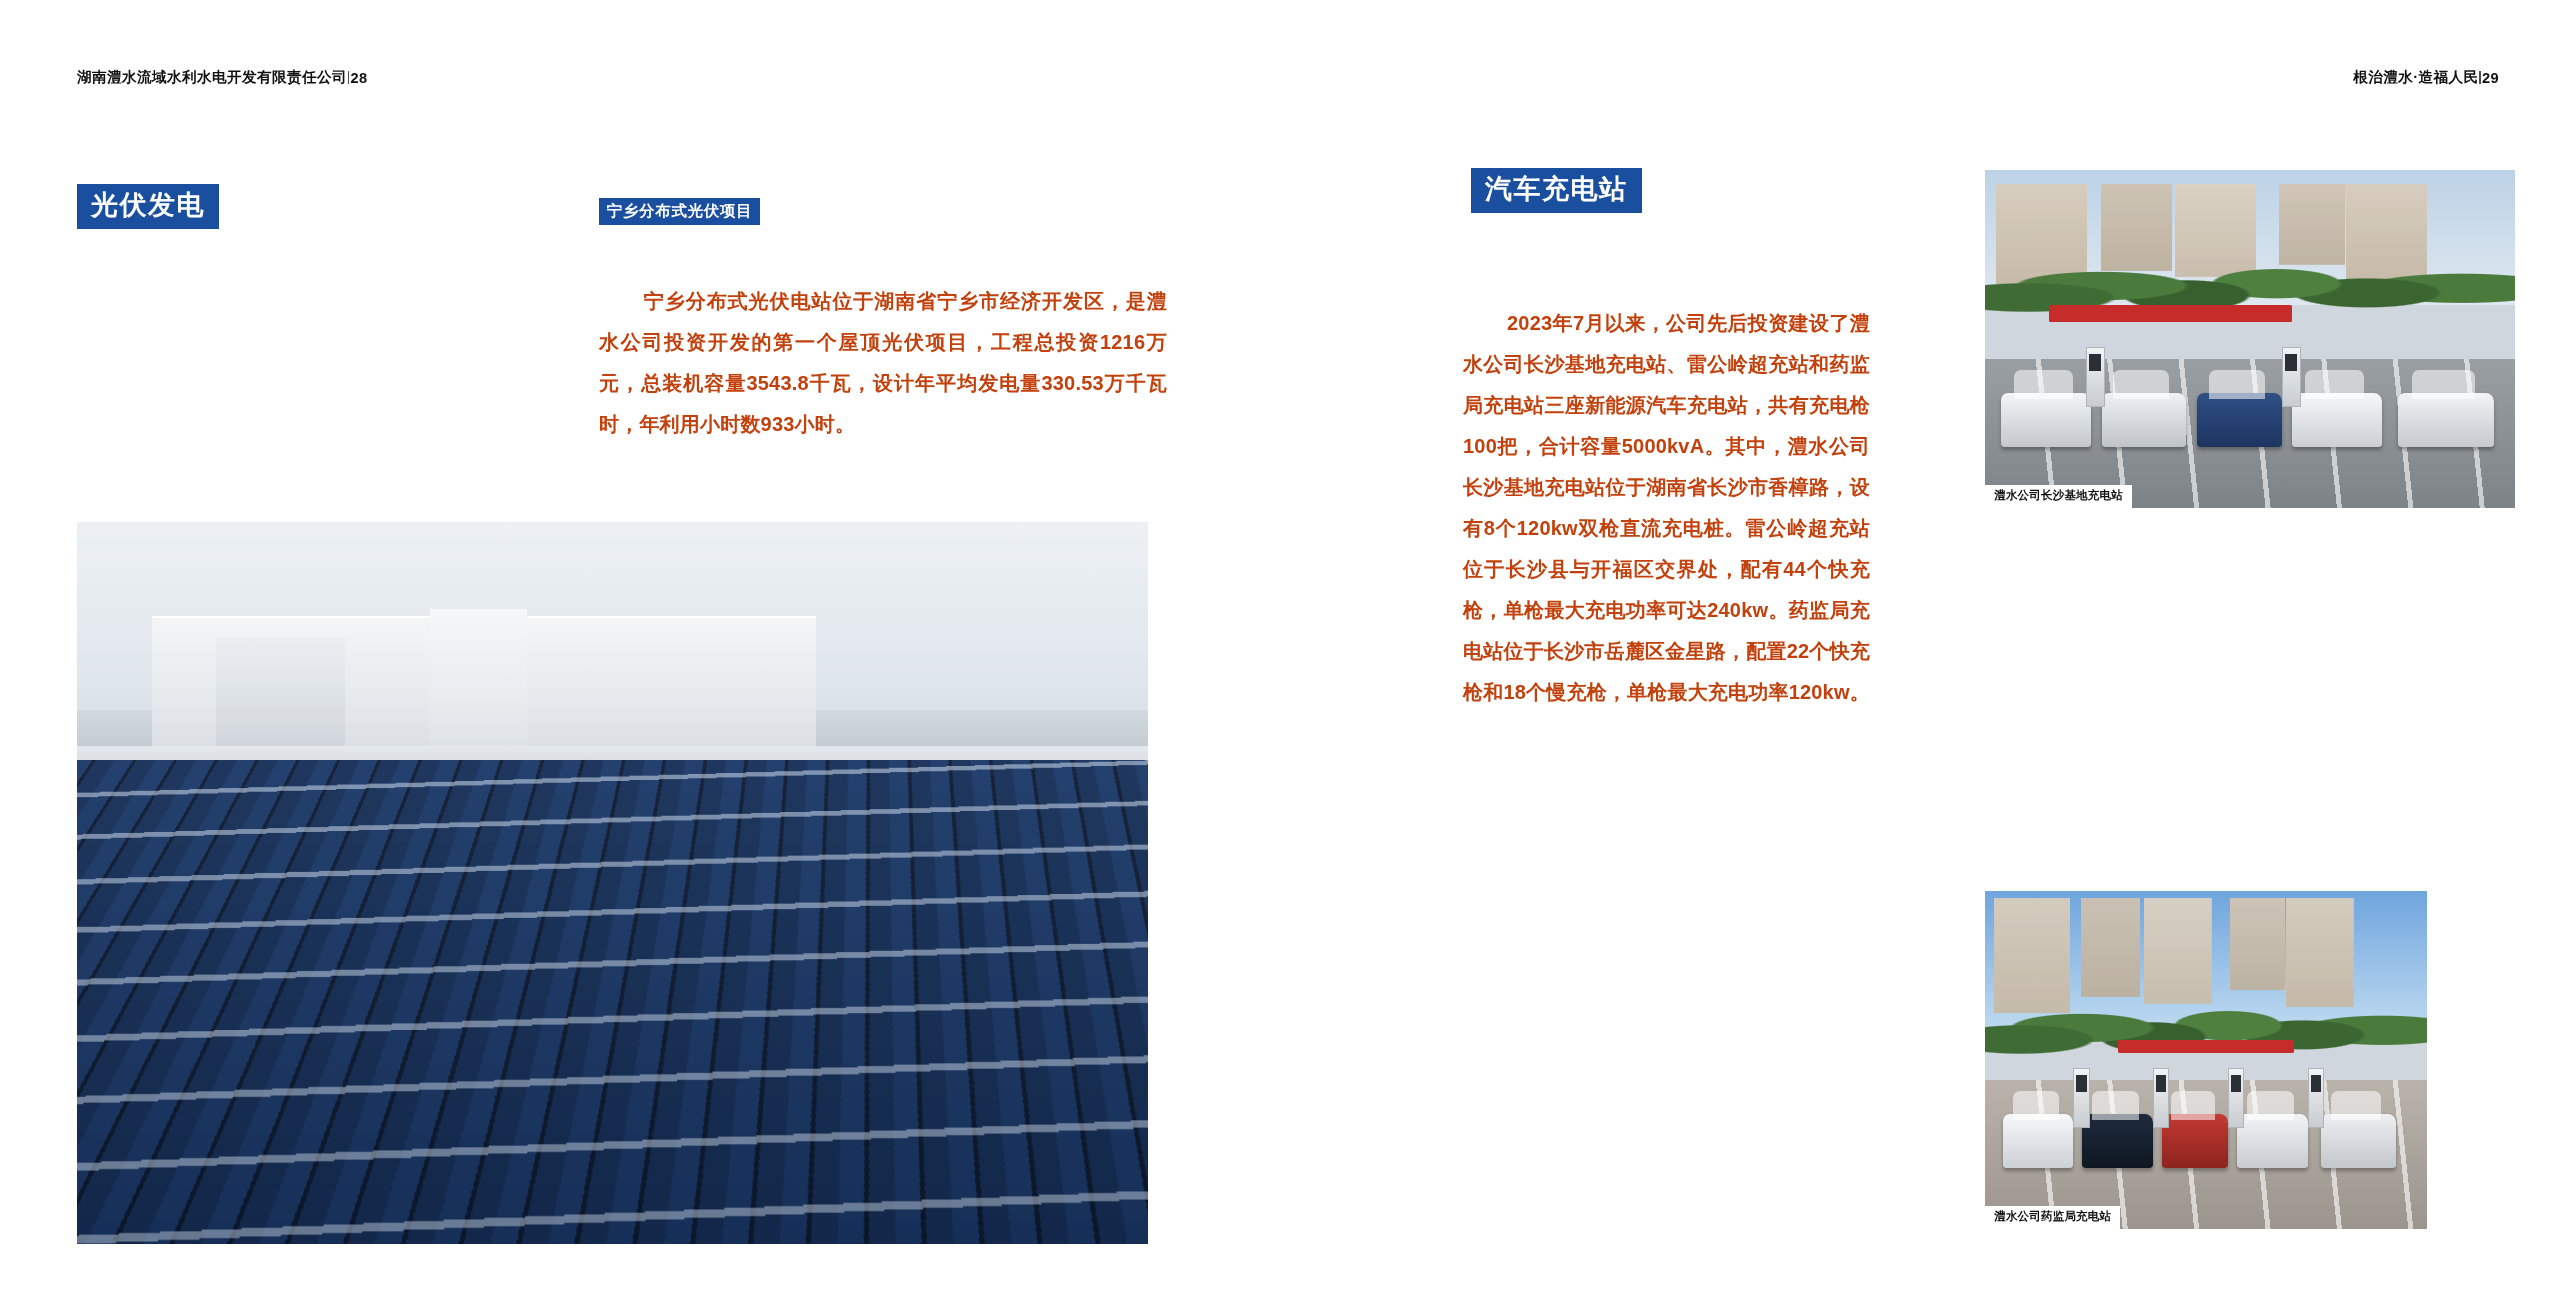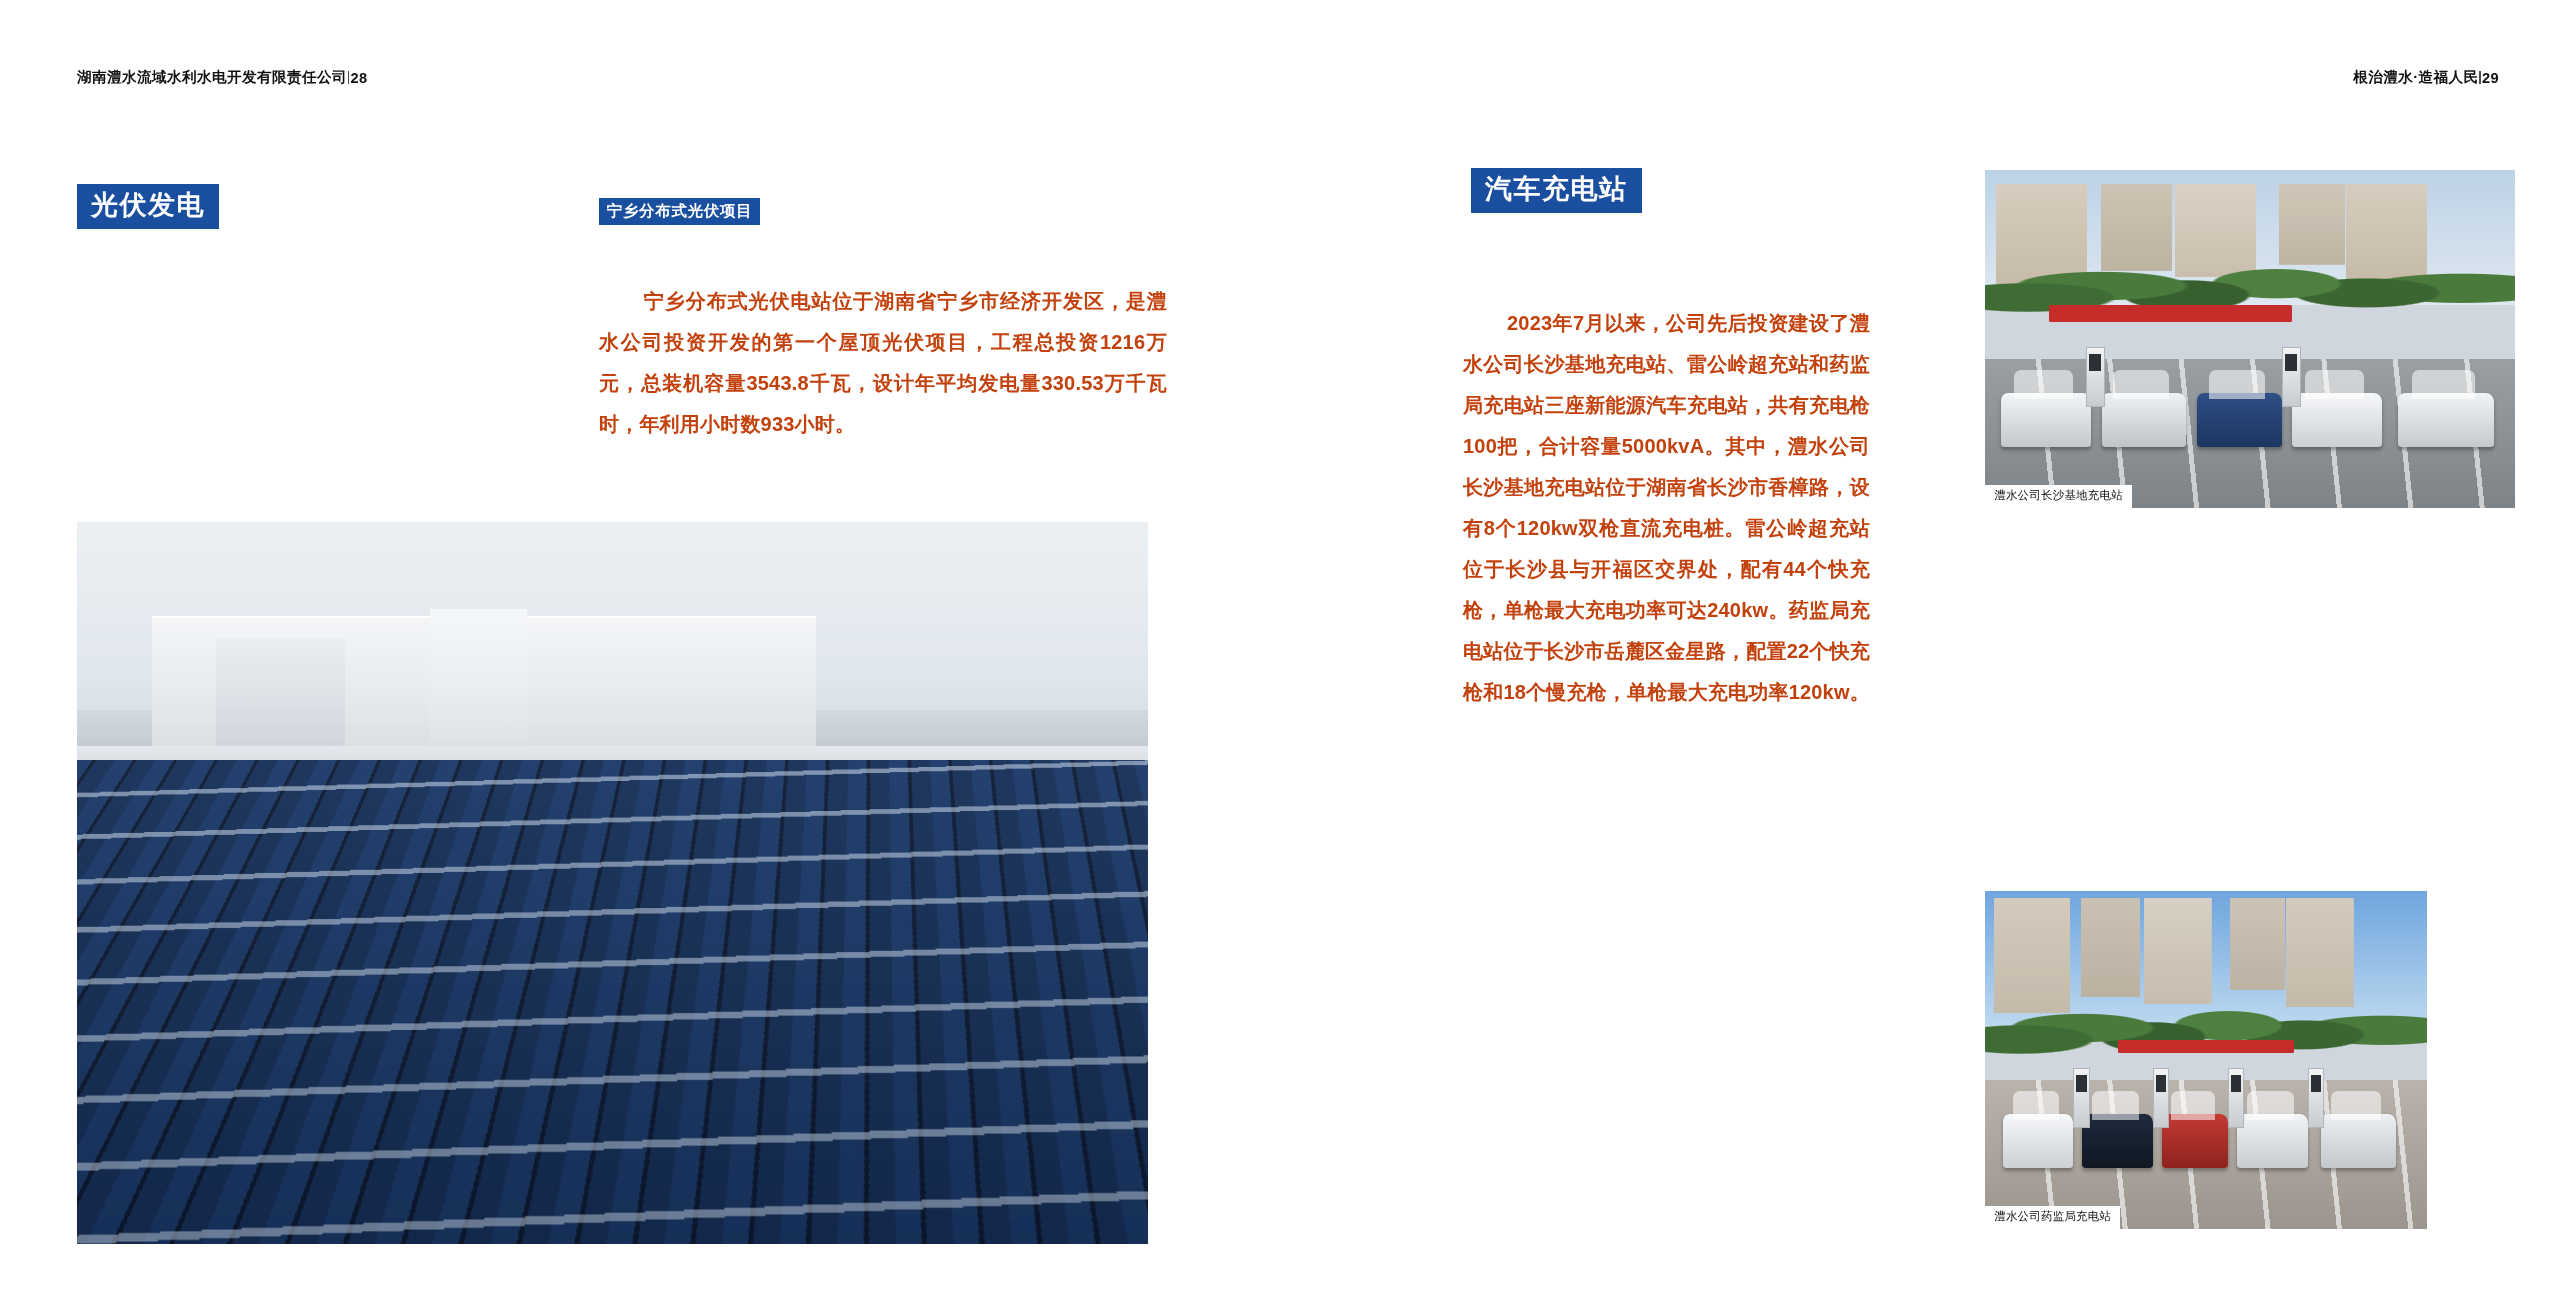--- a/index.html
+++ b/index.html
@@ -122,21 +122,21 @@
     overflow: hidden;
     background: #cfd6dd;
   }
   .photo .cap {
     position: absolute;
     left: 0;
     bottom: 0;
     background: #ffffff;
     color: #111;
     font-size: 11.5px;
-    font-weight: 400;
+    font-weight: 700;
     padding: 5.4px 9.2px 6.1px 9.2px;
     line-height: 1;
     letter-spacing: 0.2px;
     white-space: nowrap;
   }
 
   .photo-solar {
     left: 77px;
     top: 522px;
     width: 1071px;

